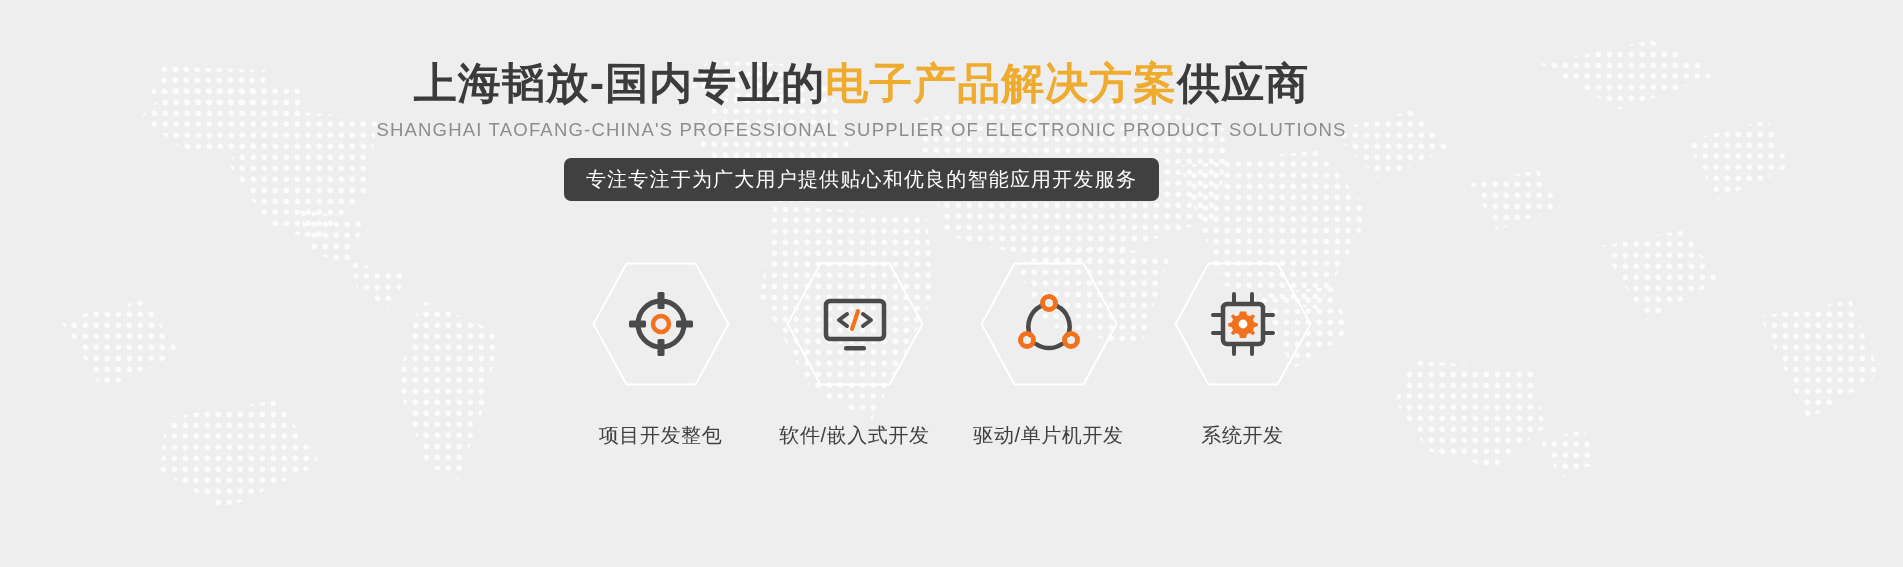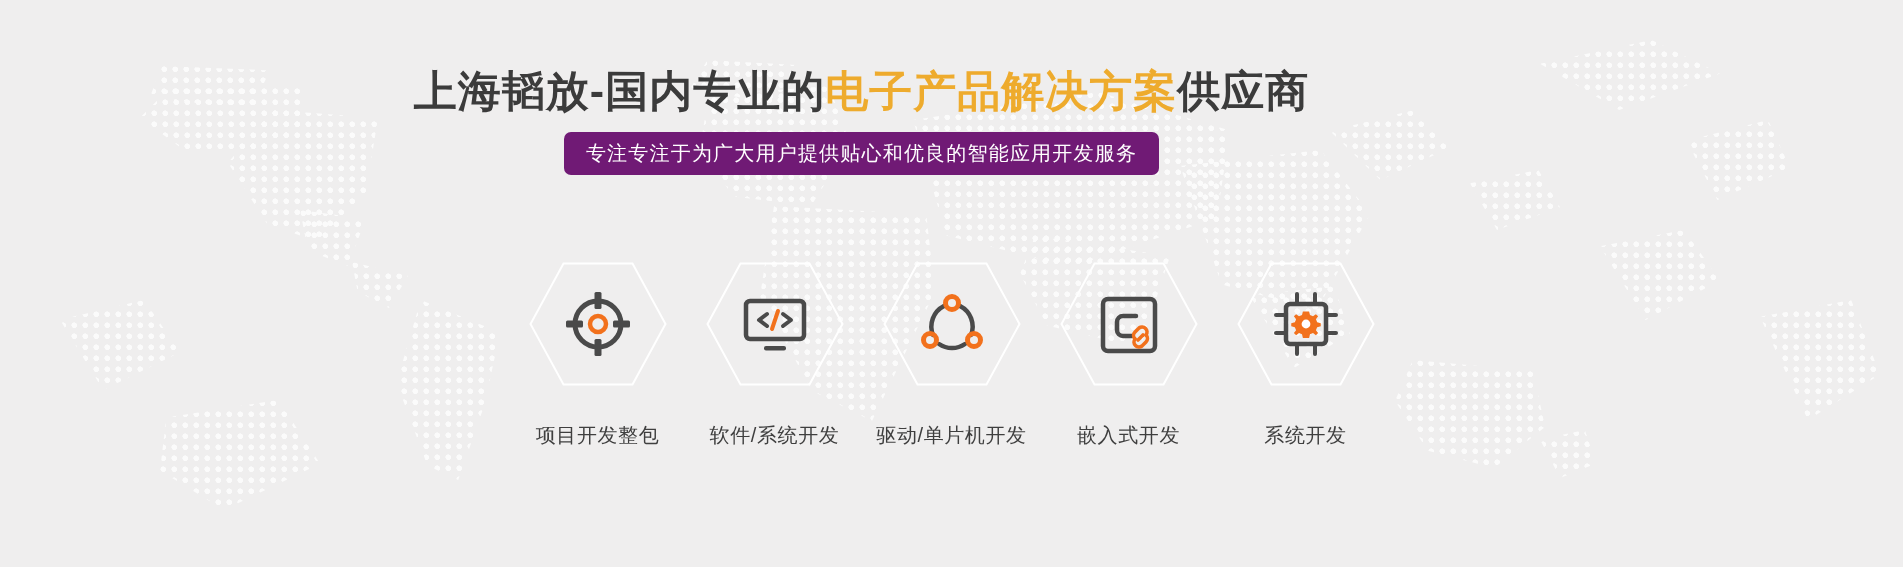--- a/index.html
+++ b/index.html
@@ -26,21 +26,21 @@
   }
   .dots {
     position:absolute;
     background-image:radial-gradient(circle at 3.2px 3.2px, #fbfbfb 2.6px, rgba(251,251,251,0) 3.0px);
     background-size:11px 11px;
   }
 
   
   .text-block {
     position:absolute;
-    left:0; top:66px;
+    left:0; top:58px;
     width:1723px;
     text-align:center;
   }
   .headline {
     font-size:43px;
     font-weight:bold;
     color:#3b3b3b;
     letter-spacing:1px;
     line-height:50px;
     white-space:nowrap;
@@ -52,39 +52,39 @@
     font-size:18.5px;
     color:#8d8d8d;
     letter-spacing:1.2px;
     line-height:24px;
     white-space:nowrap;
   }
 
   .tagline-wrap { margin-top:16px; }
   .tagline {
     display:inline-block;
-    background:#701a75;
+    background:#404040;
     color:#ffffff;
     font-size:20px;
     line-height:20px;
     padding:11px 22px 12px 22px;
     border-radius:7px;
     letter-spacing:1.2px;
     white-space:nowrap;
   }
 
   
   .hex-row {
     position:absolute;
     left:0; top:262px;
     width:1903px;
     display:flex;
     justify-content:center;
     align-items:flex-start;
-    gap:16px;
+    gap:33px;
   }
   .hex-item {
     width:161px;
     display:flex;
     flex-direction:column;
     align-items:center;
   }
   .hex-frame {
     position:relative;
     width:138px; height:124px;
@@ -138,20 +138,21 @@
     <div class="dots" style="left:160px; top:400px; width:160px; height:110px; clip-path:polygon(4% 16%,74% 0,100% 58%,40% 100%,0 64%);"></div>
     <div class="dots" style="left:1540px;top:40px;  width:180px; height:70px;  clip-path:polygon(0 34%,62% 0,100% 48%,44% 100%);"></div>
   </div>
 
   <div class="text-block">
 
     <div class="headline">
       <span>上海韬放-国内专业的</span><span class="hl">电子产品解决方案</span><span>供应商</span>
     </div>
 
+    <div class="subhead">SHANGHAI TAOFANG-CHINA'S PROFESSIONAL SUPPLIER OF ELECTRONIC PRODUCT SOLUTIONS</div>
 
     <div class="tagline-wrap">
       <span class="tagline">专注专注于为广大用户提供贴心和优良的智能应用开发服务</span>
     </div>
   </div>
 
   <div class="hex-row">
 
     <div class="hex-item">
       <div class="hex-frame">
@@ -177,57 +178,40 @@
           <polygon points="34.5,1.5 103.5,1.5 136.5,62 103.5,122.5 34.5,122.5 1.5,62" fill="none" stroke="#ffffff" stroke-width="2"></polygon>
         </svg>
         <svg class="hex-icon" viewBox="0 0 70 70">
           <rect x="6" y="12" width="58" height="38" rx="4" fill="none" stroke="#4a4a4a" stroke-width="4.5"></rect>
           <rect x="24" y="57" width="22" height="4.5" rx="2" fill="#4a4a4a"></rect>
           <polyline points="27,25 19,31 27,37" fill="none" stroke="#4a4a4a" stroke-width="4" stroke-linecap="round" stroke-linejoin="round"></polyline>
           <polyline points="43,25 51,31 43,37" fill="none" stroke="#4a4a4a" stroke-width="4" stroke-linecap="round" stroke-linejoin="round"></polyline>
           <line x1="38" y1="22" x2="32" y2="40" stroke="#f2711c" stroke-width="4" stroke-linecap="round"></line>
         </svg>
       </div>
-      <div class="hex-label">软件/系统开发</div>
+      <div class="hex-label">软件/嵌入式开发</div>
     </div>
 
     <div class="hex-item">
       <div class="hex-frame">
         <svg class="hexline" width="138" height="124" viewBox="0 0 138 124">
           <polygon points="34.5,1.5 103.5,1.5 136.5,62 103.5,122.5 34.5,122.5 1.5,62" fill="none" stroke="#ffffff" stroke-width="2"></polygon>
         </svg>
         <svg class="hex-icon" viewBox="0 0 70 70">
           <path d="M 16 46 A 23 23 0 0 1 27 17" fill="none" stroke="#4a4a4a" stroke-width="4.5" stroke-linecap="round"></path>
           <path d="M 43 17 A 23 23 0 0 1 54 46" fill="none" stroke="#4a4a4a" stroke-width="4.5" stroke-linecap="round"></path>
           <path d="M 22 55 A 23 23 0 0 0 48 55" fill="none" stroke="#4a4a4a" stroke-width="4.5" stroke-linecap="round"></path>
           <circle cx="35" cy="14" r="6.5" fill="none" stroke="#f2711c" stroke-width="5"></circle>
           <circle cx="13" cy="51" r="6.5" fill="none" stroke="#f2711c" stroke-width="5"></circle>
           <circle cx="57" cy="51" r="6.5" fill="none" stroke="#f2711c" stroke-width="5"></circle>
         </svg>
       </div>
       <div class="hex-label">驱动/单片机开发</div>
     </div>
 
-    <div class="hex-item">
-      <div class="hex-frame">
-        <svg class="hexline" width="138" height="124" viewBox="0 0 138 124">
-          <polygon points="34.5,1.5 103.5,1.5 136.5,62 103.5,122.5 34.5,122.5 1.5,62" fill="none" stroke="#ffffff" stroke-width="2"></polygon>
-        </svg>
-        <svg class="hex-icon" viewBox="0 0 70 70">
-          <rect x="9" y="10" width="52" height="52" rx="5" fill="none" stroke="#4a4a4a" stroke-width="4.5"></rect>
-          <path d="M 42 27 L 29 27 A 6 6 0 0 0 23 33 L 23 41 A 6 6 0 0 0 29 47 L 38 47" fill="none" stroke="#4a4a4a" stroke-width="4.5" stroke-linecap="round"></path>
-          <g stroke="#f2711c" stroke-width="3.6" fill="none" stroke-linecap="round">
-            <path d="M 41 50 A 5 5 0 0 1 41 43 L 45 39 A 5 5 0 0 1 52 46"></path>
-            <path d="M 52 46 A 5 5 0 0 1 52 53 L 48 57 A 5 5 0 0 1 41 50"></path>
-            <line x1="44" y1="51" x2="49" y2="46"></line>
-          </g>
-        </svg>
-      </div>
-      <div class="hex-label">嵌入式开发</div>
-    </div>
 
     <div class="hex-item">
       <div class="hex-frame">
         <svg class="hexline" width="138" height="124" viewBox="0 0 138 124">
           <polygon points="34.5,1.5 103.5,1.5 136.5,62 103.5,122.5 34.5,122.5 1.5,62" fill="none" stroke="#ffffff" stroke-width="2"></polygon>
         </svg>
         <svg class="hex-icon" viewBox="0 0 70 70">
           <rect x="15" y="15" width="40" height="40" rx="4" fill="none" stroke="#4a4a4a" stroke-width="4.5"></rect>
           <g stroke="#4a4a4a" stroke-width="4" stroke-linecap="round">
             <line x1="26" y1="5" x2="26" y2="14"></line>

